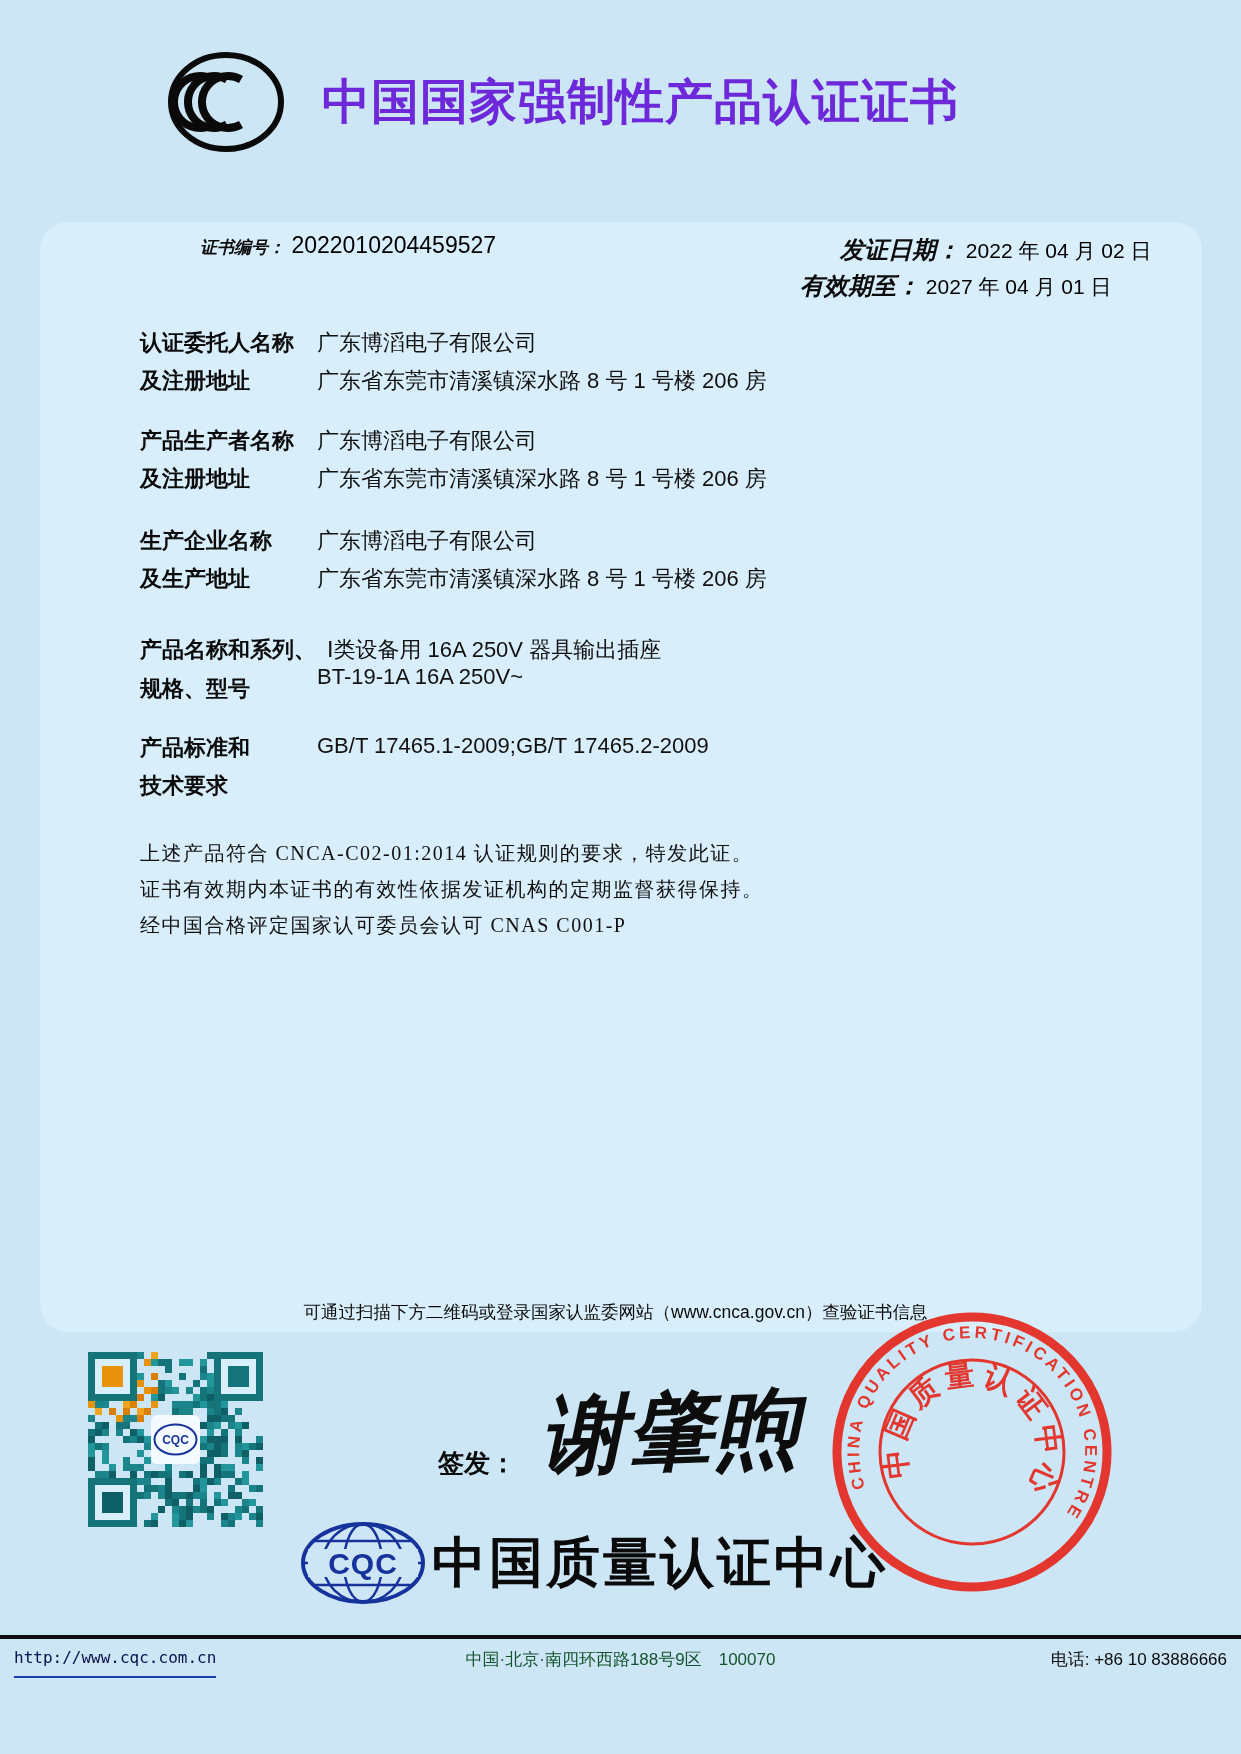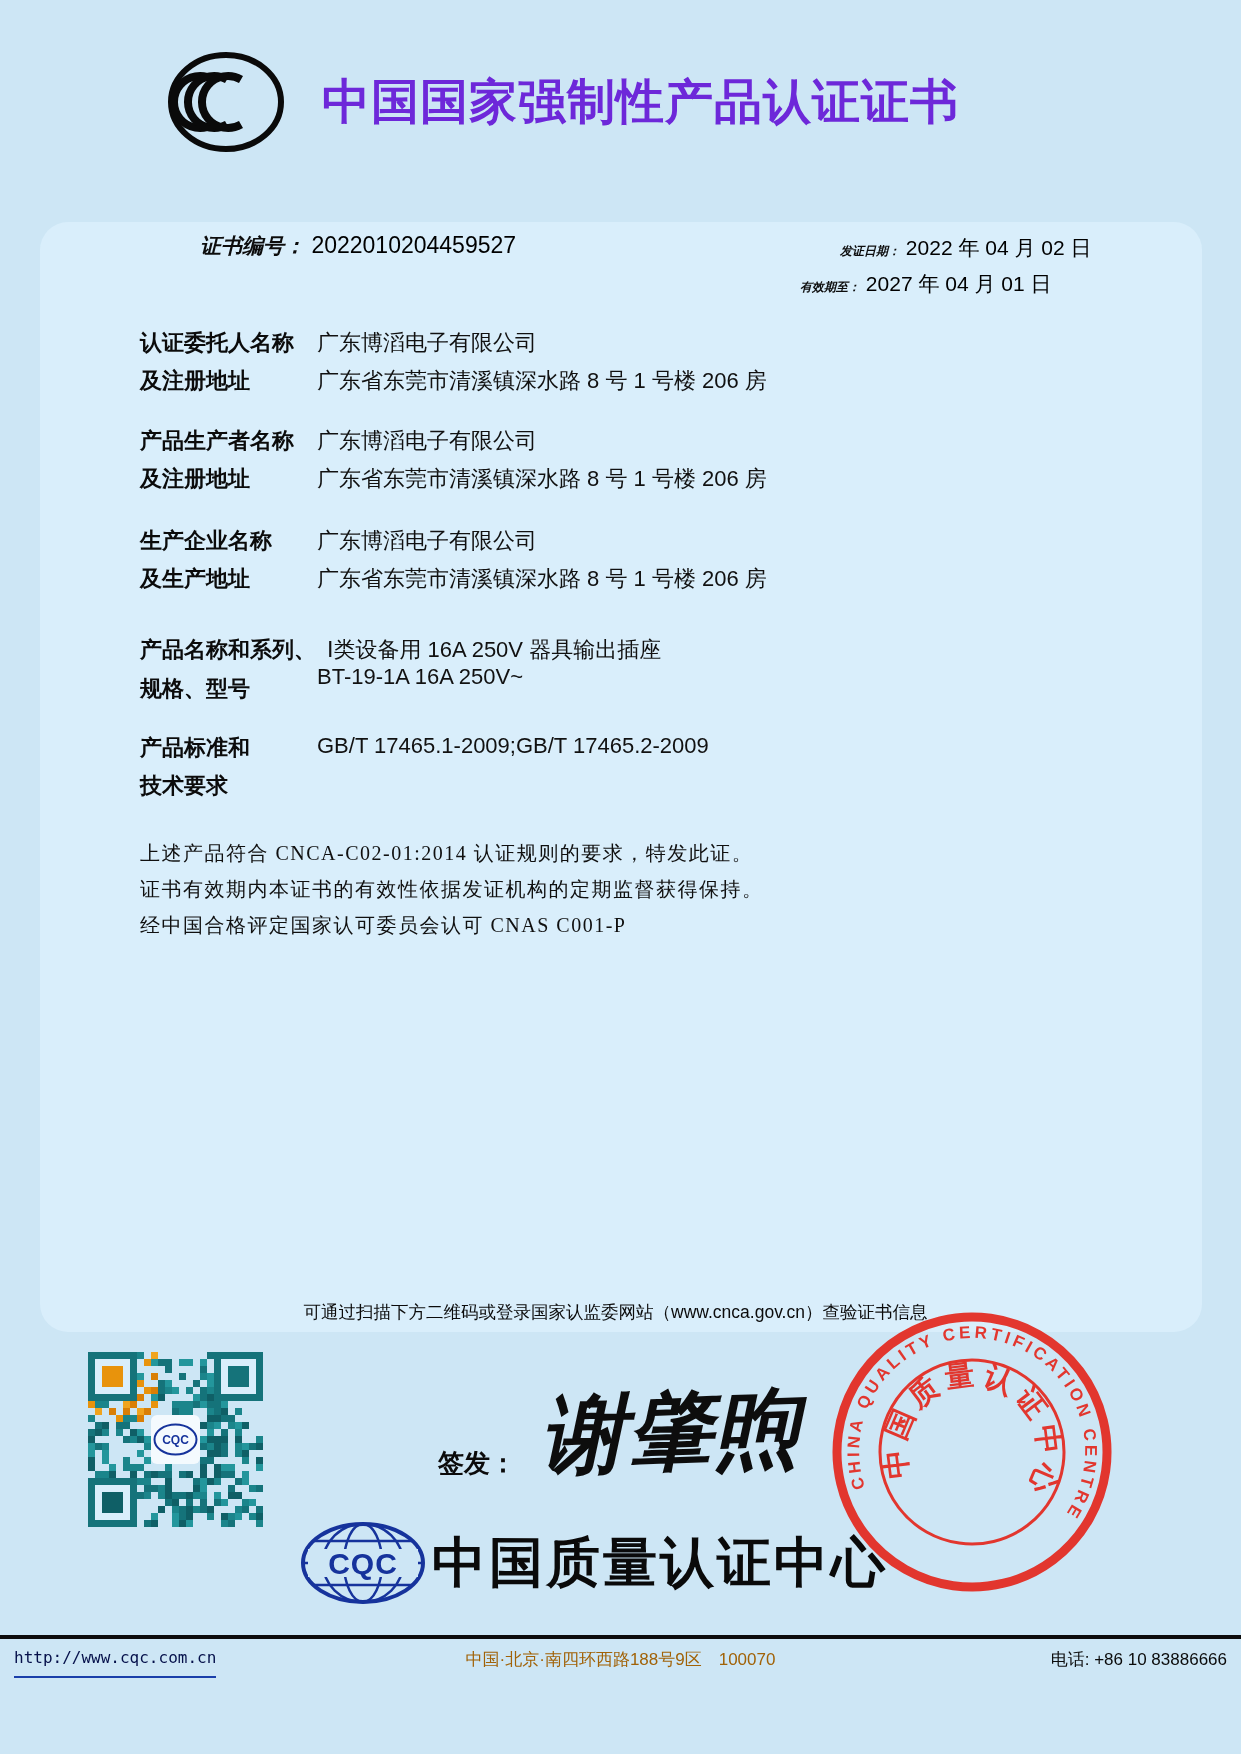--- a/index.html
+++ b/index.html
@@ -25,24 +25,24 @@
 
   
   .panel{
     left:40px;top:222px;width:1162px;height:1110px;
     background:#d9eefb;border-radius:28px;
   }
 
   
   .meta-label{font-family:"Liberation Serif",serif;font-weight:bold;font-style:italic;color:#0c0c0c;}
   .cert-no-row{left:200px;top:232px;font-size:23px;white-space:nowrap;}
-  .cert-no-row .meta-label{font-size:21px;}
+  .cert-no-row .meta-label{font-size:17px;}
   .date-row1{left:840px;top:234px;font-size:21px;white-space:nowrap;}
   .date-row2{left:800px;top:270px;font-size:21px;white-space:nowrap;}
-  .date-row1 .meta-label,.date-row2 .meta-label{font-size:12px;}
+  .date-row1 .meta-label,.date-row2 .meta-label{font-size:24px;}
 
   
   .flabel{font-size:22px;font-weight:bold;color:#0b0b0b;white-space:nowrap;}
   .fvalue{font-size:22px;color:#111;white-space:nowrap;}
 
   
   .stmt{
     font-family:"Liberation Serif",serif;
     font-size:20px;color:#101010;letter-spacing:1.5px;white-space:nowrap;
   }
@@ -74,21 +74,21 @@
 
   
   .footer-divider{left:0;top:1635px;width:1241px;height:4px;background:#0d0d0d;}
   .footer-url{
     left:14px;top:1648px;
     font-family:"DejaVu Sans Mono",monospace;font-size:16px;color:#05104a;
     border-bottom:2px solid #1a3faa;padding-bottom:9px;
   }
   .footer-address{
     left:0;top:1648px;width:1241px;text-align:center;
-    font-size:17px;color:#a16207;
+    font-size:17px;color:#14532d;
   }
   .footer-phone{
     right:14px;top:1648px;font-size:17px;color:#0b0b0b;white-space:nowrap;
   }
 
   .qr{left:88px;top:1352px;width:175px;height:175px;}
 </style>
 </head>
 <body>
 

